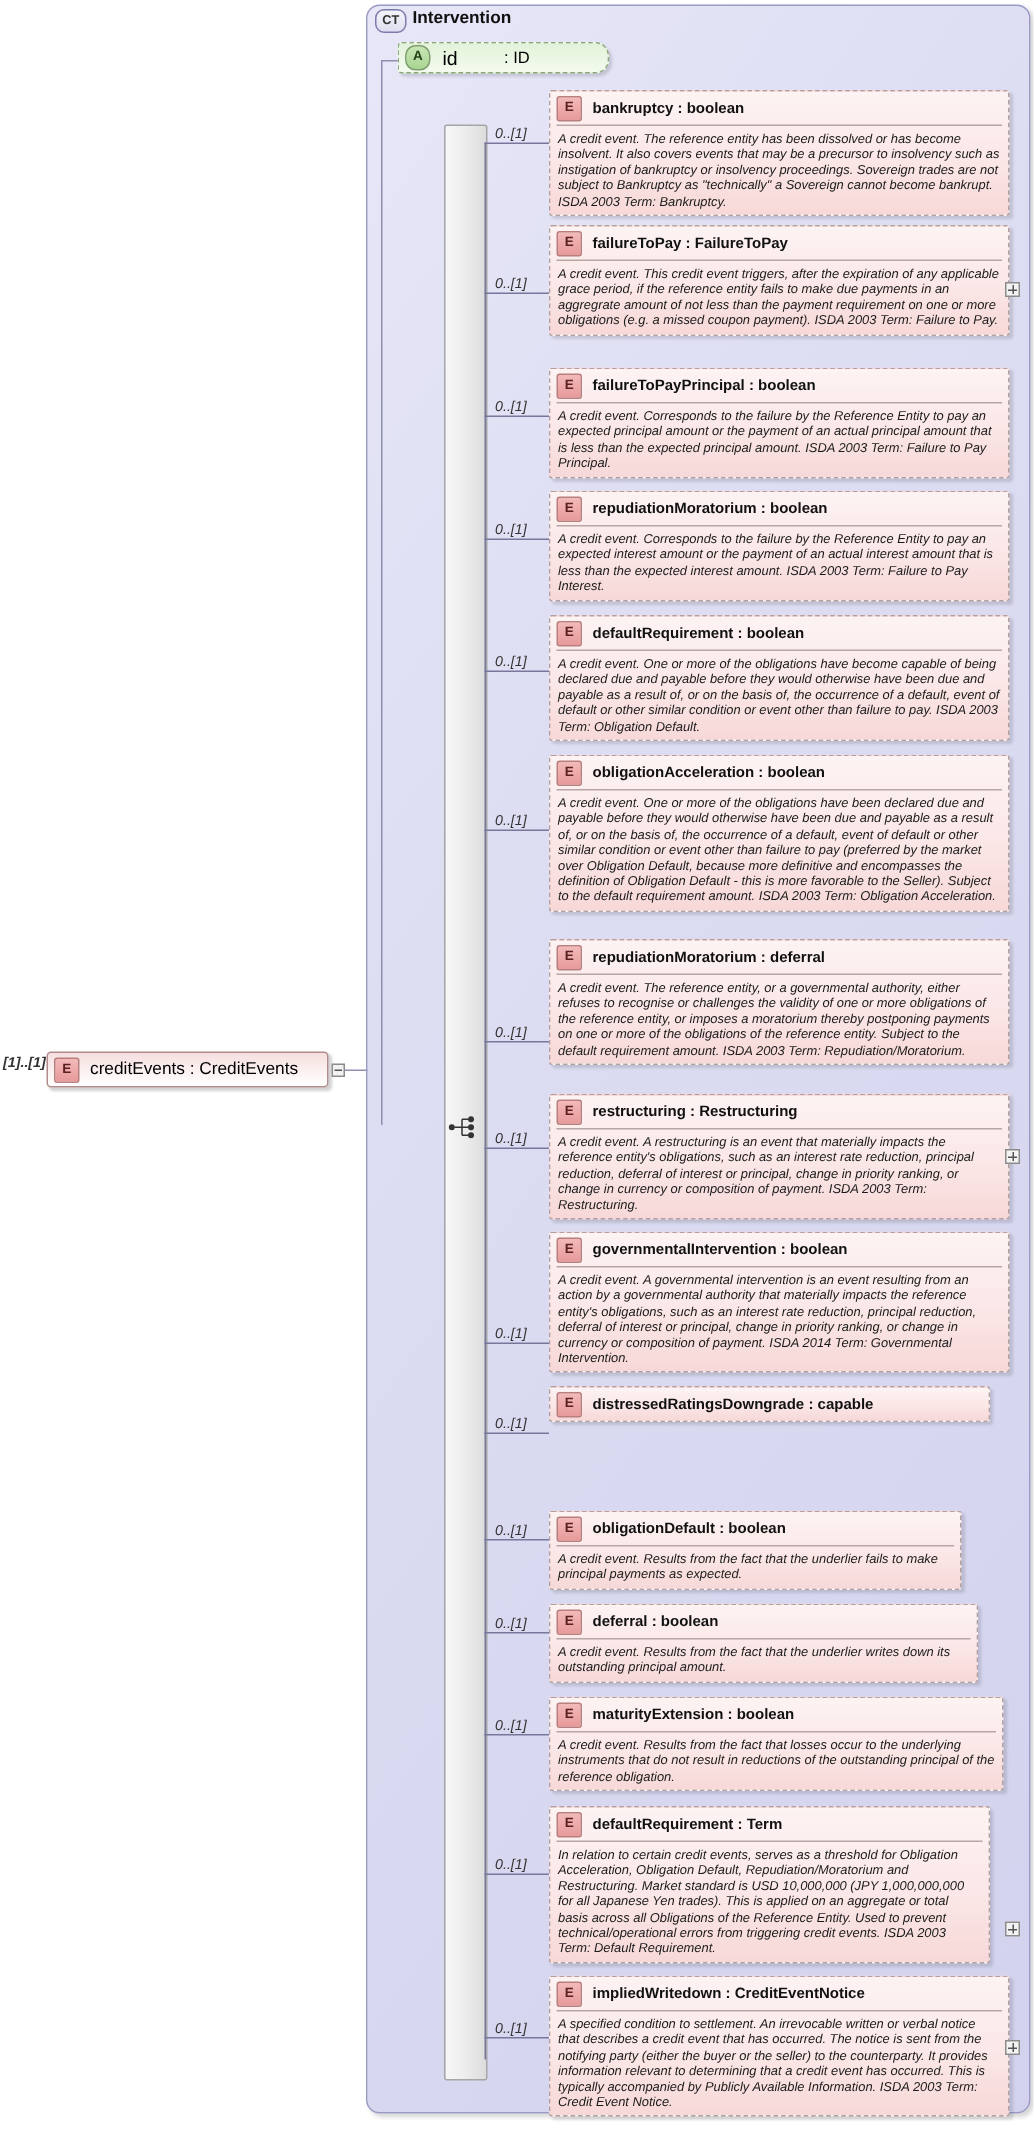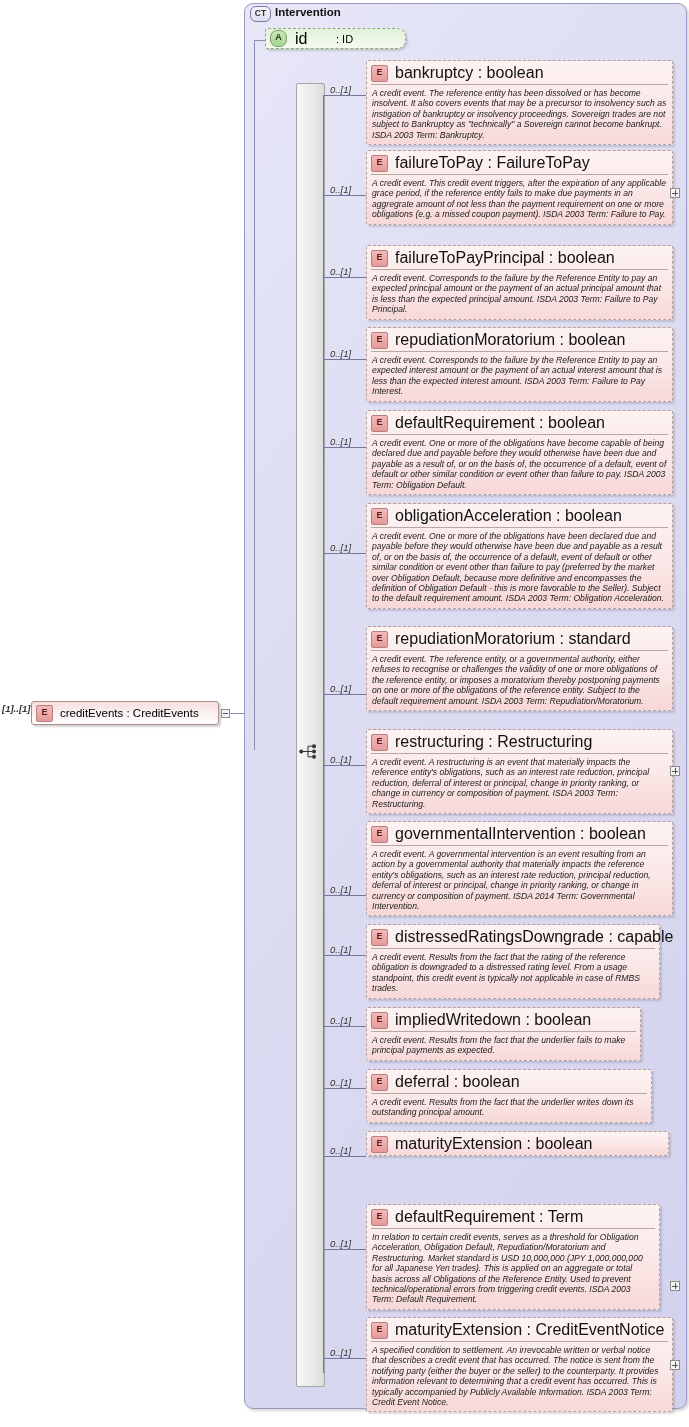--- a/index.html
+++ b/index.html
@@ -51,21 +51,21 @@
     color:#333;font-size:8.5px;line-height:12px;text-align:center;font-weight:bold;}
   #ct-title{position:absolute;left:275px;top:6px;font-size:11.5px;font-weight:bold;color:#111;}
 
   
   #attr-card{
     position:absolute;left:265px;top:28px;width:141px;height:21px;
     border:1px dashed #8aa87a;border-radius:3px 9px 9px 3px;
     background:linear-gradient(to bottom,#e2f2d8,#f4fbef);
     box-shadow:2px 2px 2px rgba(0,0,0,.14);
     display:flex;align-items:center;box-sizing:border-box;padding-left:4px;}
-  #attr-name{font-size:16px;margin-left:8px;}
+  #attr-name{font-size:13px;margin-left:8px;}
   #attr-type{position:absolute;left:70px;font-size:11px;}
   #attr-elbow-v{position:absolute;left:254px;top:40px;width:1px;height:710px;background:#8e8eb0;}
   #attr-elbow-h{position:absolute;left:254px;top:40px;width:12px;height:1px;background:#8e8eb0;}
 
   
   #seq-icon{position:absolute;left:299px;top:744px;width:19px;height:15px;}
 
   
   #model-bar{
     position:absolute;left:296px;top:83px;width:27px;height:1302px;
@@ -77,21 +77,21 @@
   .branch{position:absolute;height:1px;background:#77779c;}
   .occ{position:absolute;font-size:9.5px;font-style:italic;font-weight:normal;color:#333;
        white-space:nowrap;}
 
   
   .el-card{
     position:absolute;border:1px dashed #b2a0a0;border-radius:2px;
     background:linear-gradient(to bottom,#fdf3f3 0%,#fbe7e7 55%,#f7d8d8 100%);
     box-shadow:2px 2px 2px rgba(0,0,0,.13);box-sizing:border-box;}
   .el-head{display:flex;align-items:center;padding:3px 4px 2px 4px;}
-  .el-name{font-size:16px;font-weight:normal;color:#111;margin-left:7px;white-space:nowrap;}
+  .el-name{font-size:10px;font-weight:bold;color:#111;margin-left:7px;white-space:nowrap;}
   .el-doc{
     border-top:1px solid #b8a6a6;margin:0 4px;padding:3px 1px 4px 1px;
     font-size:8.6px;line-height:10.4px;font-style:italic;color:#1a1a1a;
     font-family:"Liberation Sans","DejaVu Sans",sans-serif;}
   .plusbtn{
     position:absolute;width:10px;height:10px;border:1px solid #8c8c8c;
     background:#f3f3f3;box-sizing:border-box;}
   .plusbtn:before{content:"";position:absolute;left:1px;top:3.5px;width:6px;height:1px;background:#555;}
   .plusbtn:after{content:"";position:absolute;left:3.5px;top:1px;width:1px;height:6px;background:#555;}
 </style>
@@ -190,21 +190,21 @@
         <span class="ebadge">E</span>
         <span class="el-name">obligationAcceleration : boolean</span>
       </div>
       <div class="el-doc">A credit event. One or more of the obligations have been declared due and payable before they would otherwise have been due and payable as a result of, or on the basis of, the occurrence of a default, event of default or other similar condition or event other than failure to pay (preferred by the market over Obligation Default, because more definitive and encompasses the definition of Obligation Default - this is more favorable to the Seller). Subject to the default requirement amount. ISDA 2003 Term: Obligation Acceleration.</div>
     </div>
     <div class="branch" style="left: 323px; top: 694px; width: 43px;"></div>
     <div class="occ" style="left: 330px; top: 683px;">0..[1]</div>
     <div class="el-card" style="left: 366px; top: 626px; width: 307px;">
       <div class="el-head">
         <span class="ebadge">E</span>
-        <span class="el-name">repudiationMoratorium : standard</span>
+        <span class="el-name">repudiationMoratorium : deferral</span>
       </div>
       <div class="el-doc">A credit event. The reference entity, or a governmental authority, either refuses to recognise or challenges the validity of one or more obligations of the reference entity, or imposes a moratorium thereby postponing payments on one or more of the obligations of the reference entity. Subject to the default requirement amount. ISDA 2003 Term: Repudiation/Moratorium.</div>
     </div>
     <div class="branch" style="left: 323px; top: 765px; width: 43px;"></div>
     <div class="occ" style="left: 330px; top: 754px;">0..[1]</div>
     <div class="el-card" style="left: 366px; top: 729px; width: 307px;">
       <div class="el-head">
         <span class="ebadge">E</span>
         <span class="el-name">restructuring : Restructuring</span>
       </div>
@@ -220,61 +220,61 @@
       </div>
       <div class="el-doc">A credit event. A governmental intervention is an event resulting from an action by a governmental authority that materially impacts the reference entity's obligations, such as an interest rate reduction, principal reduction, deferral of interest or principal, change in priority ranking, or change in currency or composition of payment. ISDA 2014 Term: Governmental Intervention.</div>
     </div>
     <div class="branch" style="left: 323px; top: 955px; width: 43px;"></div>
     <div class="occ" style="left: 330px; top: 944px;">0..[1]</div>
     <div class="el-card" style="left: 366px; top: 924px; width: 294px;">
       <div class="el-head">
         <span class="ebadge">E</span>
         <span class="el-name">distressedRatingsDowngrade : capable</span>
       </div>
-      <div class="el-doc">A credit event. Results from the fact that the rating of the reference obligation is downgraded to a distressed rating level. From a usage standpoint, this credit event is typically not applicable in case of RMBS trades.</div>
     </div>
     <div class="branch" style="left: 323px; top: 1026px; width: 43px;"></div>
     <div class="occ" style="left: 330px; top: 1015px;">0..[1]</div>
     <div class="el-card" style="left: 366px; top: 1007px; width: 275px;">
       <div class="el-head">
         <span class="ebadge">E</span>
-        <span class="el-name">impliedWritedown : boolean</span>
+        <span class="el-name">obligationDefault : boolean</span>
       </div>
       <div class="el-doc">A credit event. Results from the fact that the underlier fails to make principal payments as expected.</div>
     </div>
     <div class="branch" style="left: 323px; top: 1088px; width: 43px;"></div>
     <div class="occ" style="left: 330px; top: 1077px;">0..[1]</div>
     <div class="el-card" style="left: 366px; top: 1069px; width: 286px;">
       <div class="el-head">
         <span class="ebadge">E</span>
         <span class="el-name">deferral : boolean</span>
       </div>
       <div class="el-doc">A credit event. Results from the fact that the underlier writes down its outstanding principal amount.</div>
     </div>
     <div class="branch" style="left: 323px; top: 1156px; width: 43px;"></div>
     <div class="occ" style="left: 330px; top: 1145px;">0..[1]</div>
     <div class="el-card" style="left: 366px; top: 1131px; width: 303px;">
       <div class="el-head">
         <span class="ebadge">E</span>
         <span class="el-name">maturityExtension : boolean</span>
       </div>
+      <div class="el-doc">A credit event. Results from the fact that losses occur to the underlying instruments that do not result in reductions of the outstanding principal of the reference obligation.</div>
     </div>
     <div class="branch" style="left: 323px; top: 1249px; width: 43px;"></div>
     <div class="occ" style="left: 330px; top: 1238px;">0..[1]</div>
     <div class="el-card" style="left: 366px; top: 1204px; width: 294px;">
       <div class="el-head">
         <span class="ebadge">E</span>
         <span class="el-name">defaultRequirement : Term</span>
       </div>
       <div class="el-doc">In relation to certain credit events, serves as a threshold for Obligation Acceleration, Obligation Default, Repudiation/Moratorium and Restructuring. Market standard is USD 10,000,000 (JPY 1,000,000,000 for all Japanese Yen trades). This is applied on an aggregate or total basis across all Obligations of the Reference Entity. Used to prevent technical/operational errors from triggering credit events. ISDA 2003 Term: Default Requirement.</div>
     </div>
     <div class="plusbtn" style="left: 670px; top: 1281px;"></div>
     <div class="branch" style="left: 323px; top: 1358px; width: 43px;"></div>
     <div class="occ" style="left: 330px; top: 1347px;">0..[1]</div>
     <div class="el-card" style="left: 366px; top: 1317px; width: 307px;">
       <div class="el-head">
         <span class="ebadge">E</span>
-        <span class="el-name">maturityExtension : CreditEventNotice</span>
+        <span class="el-name">impliedWritedown : CreditEventNotice</span>
       </div>
       <div class="el-doc">A specified condition to settlement. An irrevocable written or verbal notice that describes a credit event that has occurred. The notice is sent from the notifying party (either the buyer or the seller) to the counterparty. It provides information relevant to determining that a credit event has occurred. This is typically accompanied by Publicly Available Information. ISDA 2003 Term: Credit Event Notice.</div>
     </div>
     <div class="plusbtn" style="left: 670px; top: 1360px;"></div>
   </div>
 
 </body></html>

